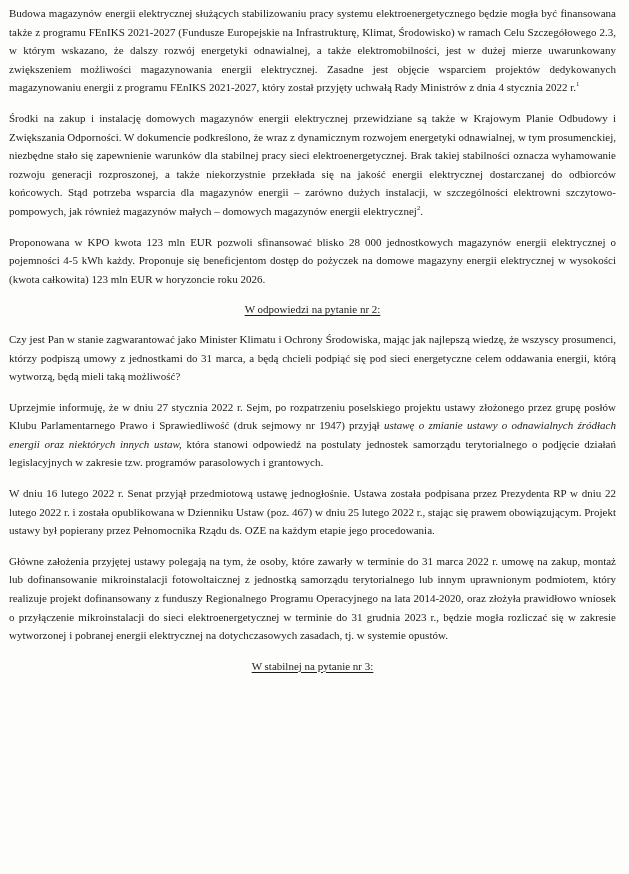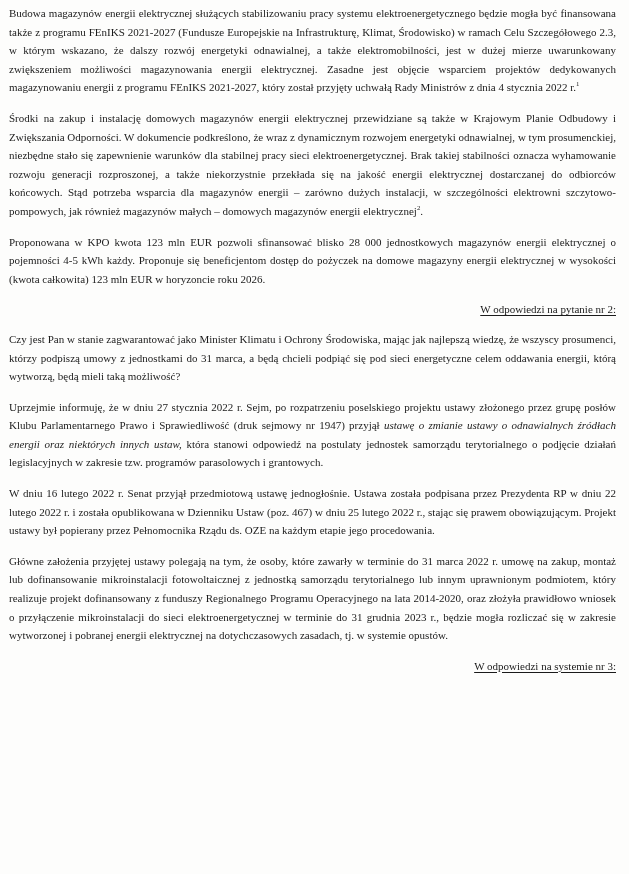--- a/index.html
+++ b/index.html
@@ -25,21 +25,21 @@
   }
   .para {
     margin: 0 0 12px 0;
     text-align: justify;
     text-justify: inter-word;
   }
   .para.question {
   }
   .heading {
     margin: 8px 0 11px 0;
-    text-align: right;
+    text-align: center;
   }
   .heading .underline {
     text-decoration: underline;
     text-underline-offset: 2px;
   }
   .italic {
     font-style: italic;
   }
   sup {
     font-size: 0.62em;
@@ -61,15 +61,15 @@
   <p class="heading"><span class="underline">W odpowiedzi na pytanie nr 2:</span></p>
 
   <p class="para question"><span>Czy jest Pan w stanie zagwarantować jako Minister Klimatu i Ochrony Środowiska, mając jak najlepszą wiedzę, że wszyscy prosumenci, którzy podpiszą umowy z jednostkami do 31 marca, a będą chcieli podpiąć się pod sieci energetyczne celem oddawania energii, którą wytworzą, będą mieli taką możliwość?</span></p>
 
   <p class="para"><span>Uprzejmie informuję, że w dniu 27 stycznia 2022 r. Sejm, po rozpatrzeniu poselskiego projektu ustawy złożonego przez grupę posłów Klubu Parlamentarnego Prawo i Sprawiedliwość (druk sejmowy nr 1947) przyjął </span><span class="italic">ustawę o zmianie ustawy o odnawialnych źródłach energii oraz niektórych innych ustaw,</span><span> która stanowi odpowiedź na postulaty jednostek samorządu terytorialnego o podjęcie działań legislacyjnych w zakresie tzw. programów parasolowych i grantowych.</span></p>
 
   <p class="para"><span>W dniu 16 lutego 2022 r. Senat przyjął przedmiotową ustawę jednogłośnie. Ustawa została podpisana przez Prezydenta RP w dniu 22 lutego 2022 r. i została opublikowana w Dzienniku Ustaw (poz. 467) w dniu 25 lutego 2022 r., stając się prawem obowiązującym. Projekt ustawy był popierany przez Pełnomocnika Rządu ds. OZE na każdym etapie jego procedowania.</span></p>
 
   <p class="para"><span>Główne założenia przyjętej ustawy polegają na tym, że osoby, które zawarły w terminie do 31 marca 2022 r. umowę na zakup, montaż lub dofinansowanie mikroinstalacji fotowoltaicznej z jednostką samorządu terytorialnego lub innym uprawnionym podmiotem, który realizuje projekt dofinansowany z funduszy Regionalnego Programu Operacyjnego na lata 2014-2020, oraz złożyła prawidłowo wniosek o przyłączenie mikroinstalacji do sieci elektroenergetycznej w terminie do 31 grudnia 2023 r., będzie mogła rozliczać się w zakresie wytworzonej i pobranej energii elektrycznej na dotychczasowych zasadach, tj. w systemie opustów.</span></p>
 
-  <p class="heading"><span class="underline">W odpowiedzi na systemie nr 3:</span></p>
+  <p class="heading"><span class="underline">W stabilnej na pytanie nr 3:</span></p>
 
 </div>
 
 </body></html>

